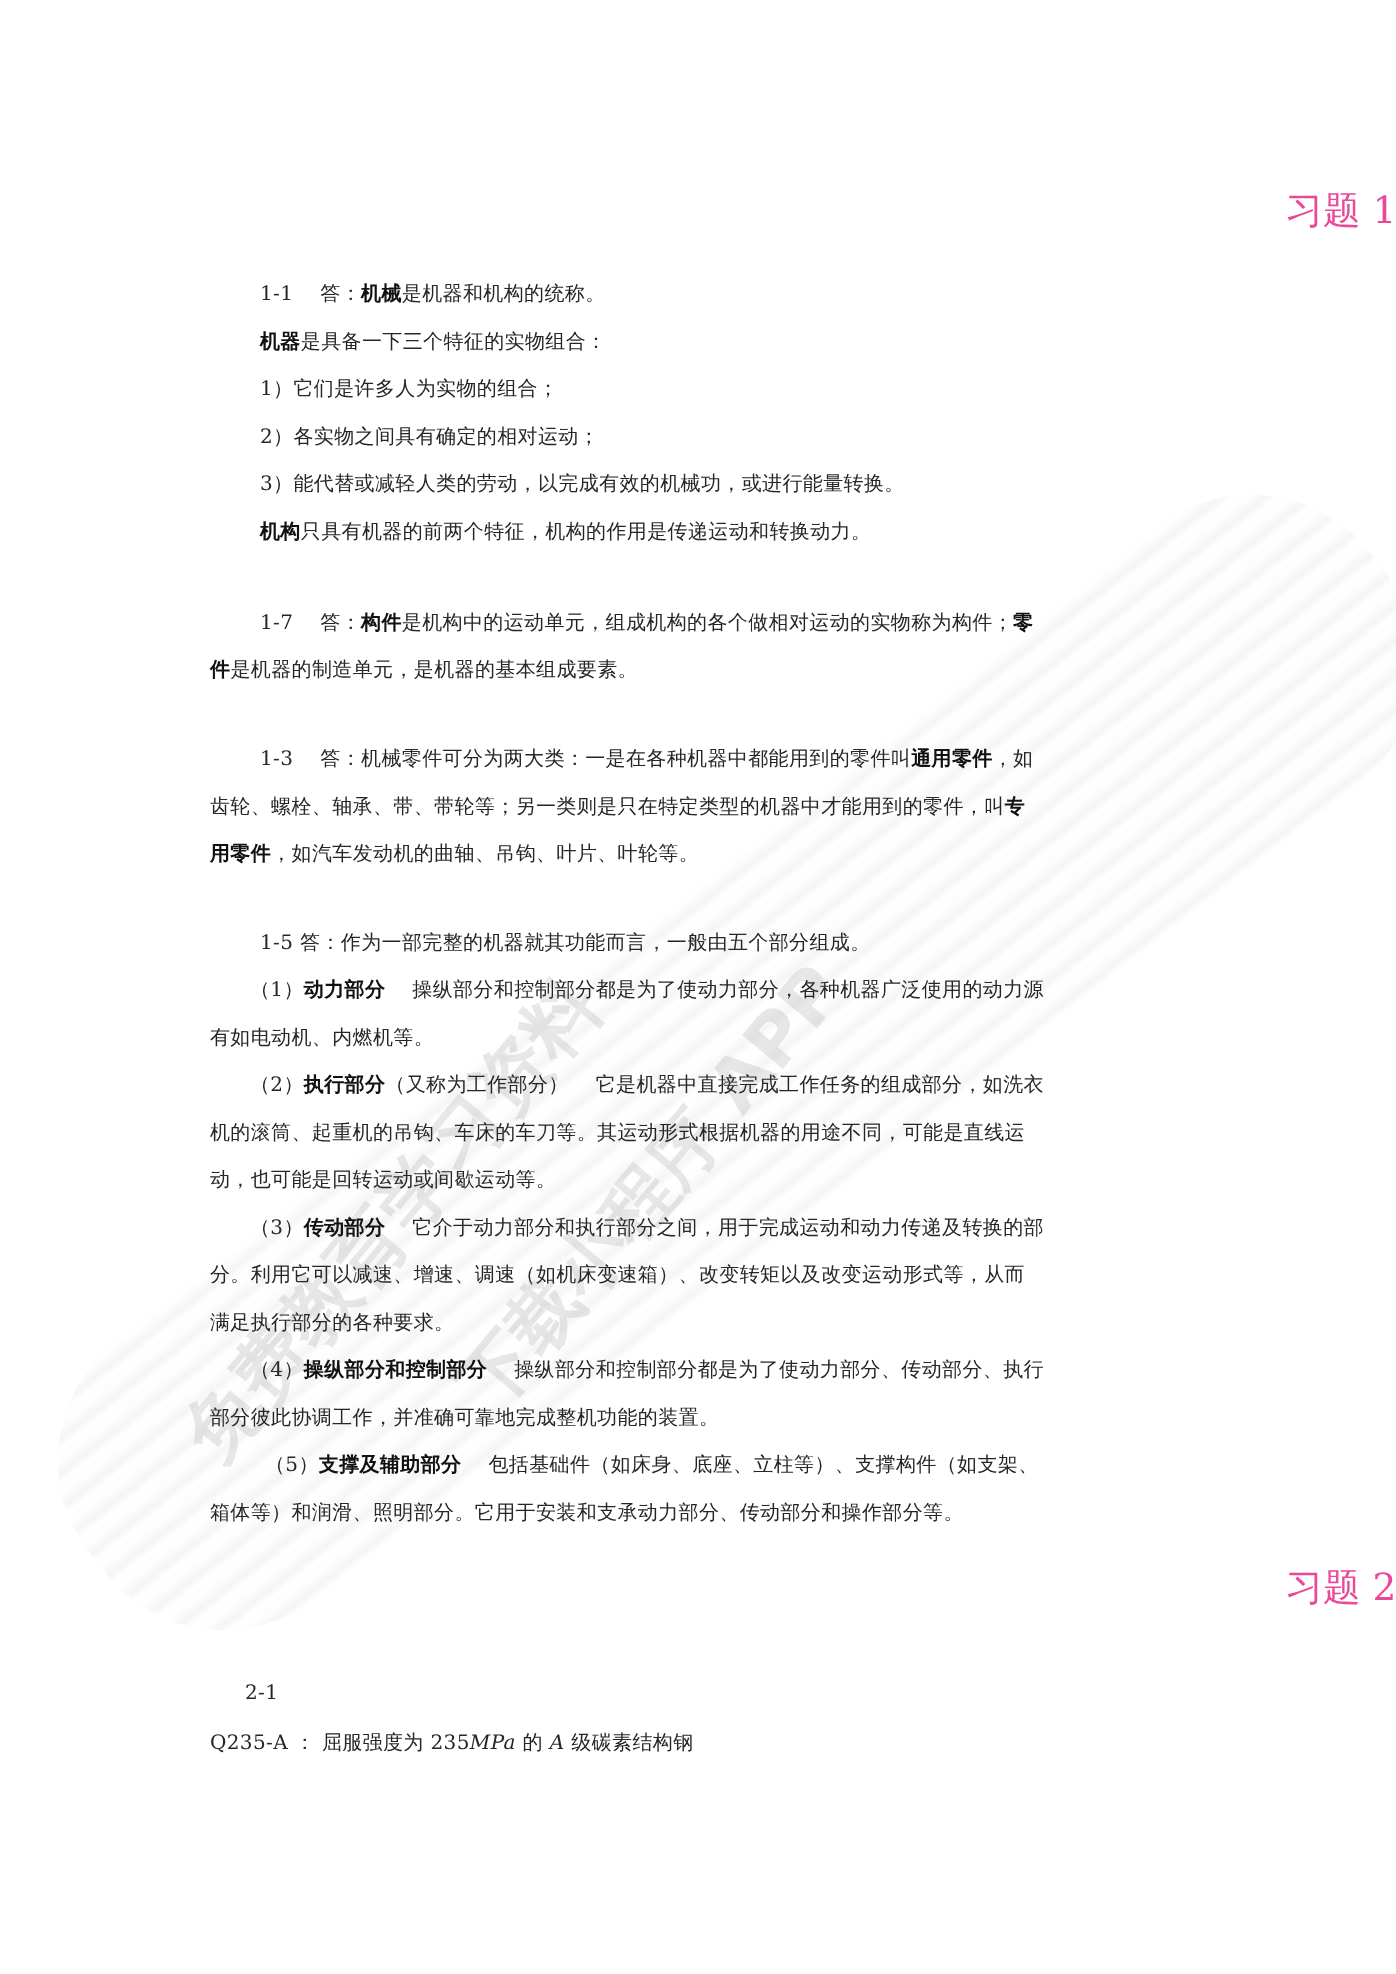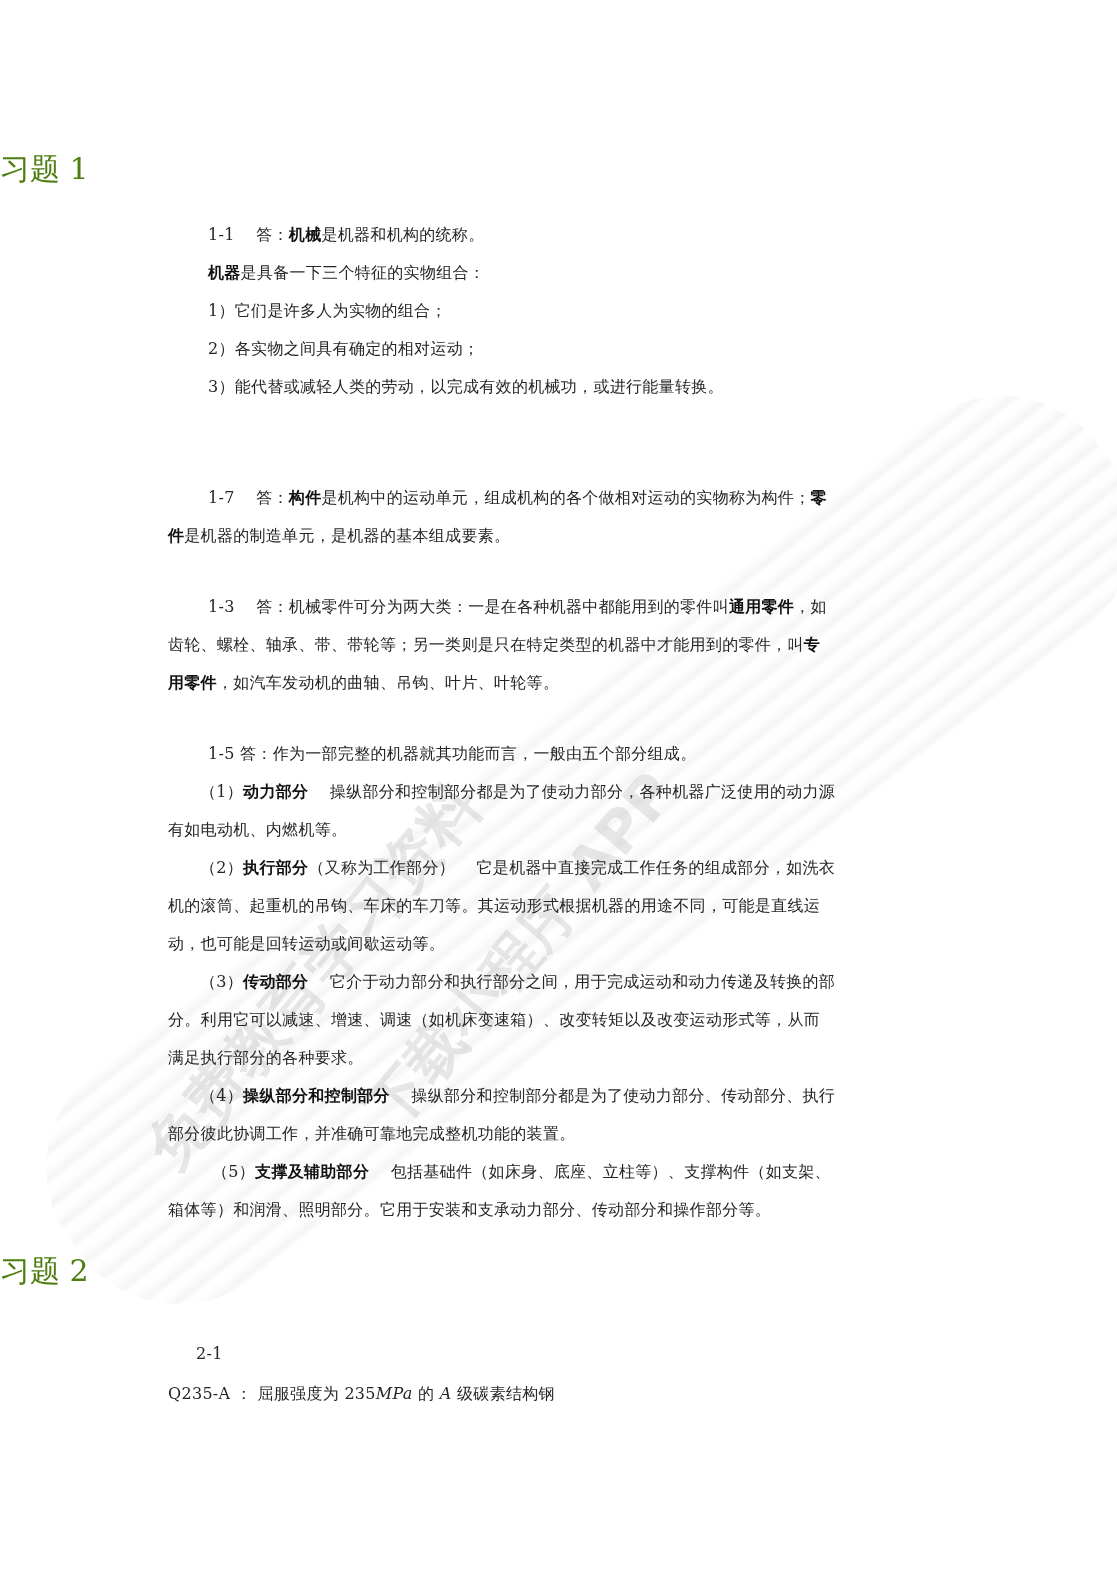--- a/index.html
+++ b/index.html
@@ -16,22 +16,22 @@
              border-radius: 120px; pointer-events: none; }
   .wm-text { position: absolute; font-family: "DejaVu Sans", sans-serif; font-weight: bold;
              color: rgba(150,150,150,0.22); white-space: nowrap; pointer-events: none;
              transform-origin: left center; }
   .wm-1 { left: 160px; top: 1120px; font-size: 60px; transform: rotate(-50deg); }
   .wm-2 { left: 380px; top: 1080px; font-size: 58px; transform: rotate(-50deg); }
 
   .line { position: absolute; left: 0; font-size: 16px; line-height: 22px; white-space: nowrap;
           letter-spacing: 0.3px; color: #262626; }
   .line b { font-family: "DejaVu Sans", sans-serif; font-weight: bold; color: #111; }
-  .title { position: absolute; left: 0; width: 1117px; text-align: left;
-           font-size: 30px; line-height: 36px; color: #4d7c0f; }
+  .title { position: absolute; left: 0; width: 1117px; text-align: right;
+           font-size: 30px; line-height: 36px; color: #ec4899; }
   i { font-style: italic; text-align: right; }
 </style>
 </head>
 <body>
 
 <div class="page">
 
   <div class="wm-band"></div>
   <div class="wm-text wm-1">免费教育学习资料</div>
   <div class="wm-text wm-2">下载小程序 APP</div>
@@ -40,20 +40,23 @@
 
   <div class="line" style="left:208px; top:224px;">
     <span>1-1</span>&nbsp;&nbsp;&nbsp;&nbsp;<span>答：</span><b>机械</b><span>是机器和机构的统称。</span>
   </div>
   <div class="line" style="left:208px; top:262px;">
     <b>机器</b><span>是具备一下三个特征的实物组合：</span>
   </div>
   <div class="line" style="left:208px; top:300px;">1）它们是许多人为实物的组合；</div>
   <div class="line" style="left:208px; top:338px;">2）各实物之间具有确定的相对运动；</div>
   <div class="line" style="left:208px; top:376px;">3）能代替或减轻人类的劳动，以完成有效的机械功，或进行能量转换。</div>
+  <div class="line" style="left:208px; top:414px;">
+    <b>机构</b><span>只具有机器的前两个特征，机构的作用是传递运动和转换动力。</span>
+  </div>
 
   <div class="line" style="left:208px; top:487px;">
     <span>1-7</span>&nbsp;&nbsp;&nbsp;&nbsp;<span>答：</span><b>构件</b><span>是机构中的运动单元，组成机构的各个做相对运动的实物称为构件；</span><b>零</b>
   </div>
   <div class="line" style="left:168px; top:525px;">
     <b>件</b><span>是机器的制造单元，是机器的基本组成要素。</span>
   </div>
 
   <div class="line" style="left:208px; top:596px;">
     <span>1-3</span>&nbsp;&nbsp;&nbsp;&nbsp;<span>答：</span><span>机械零件可分为两大类：一是在各种机器中都能用到的零件叫</span><b>通用零件</b><span>，如</span>

